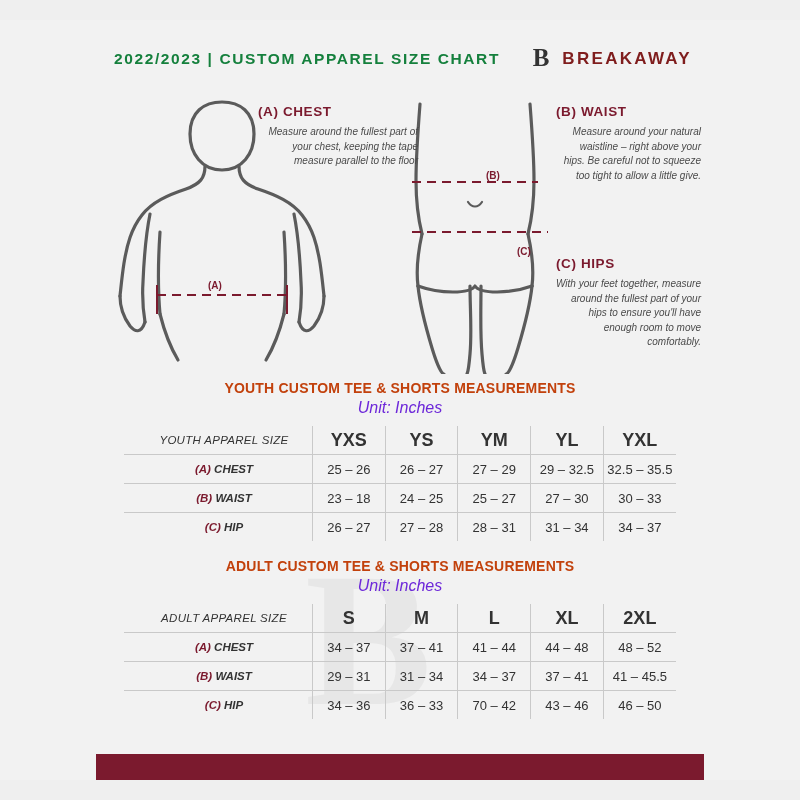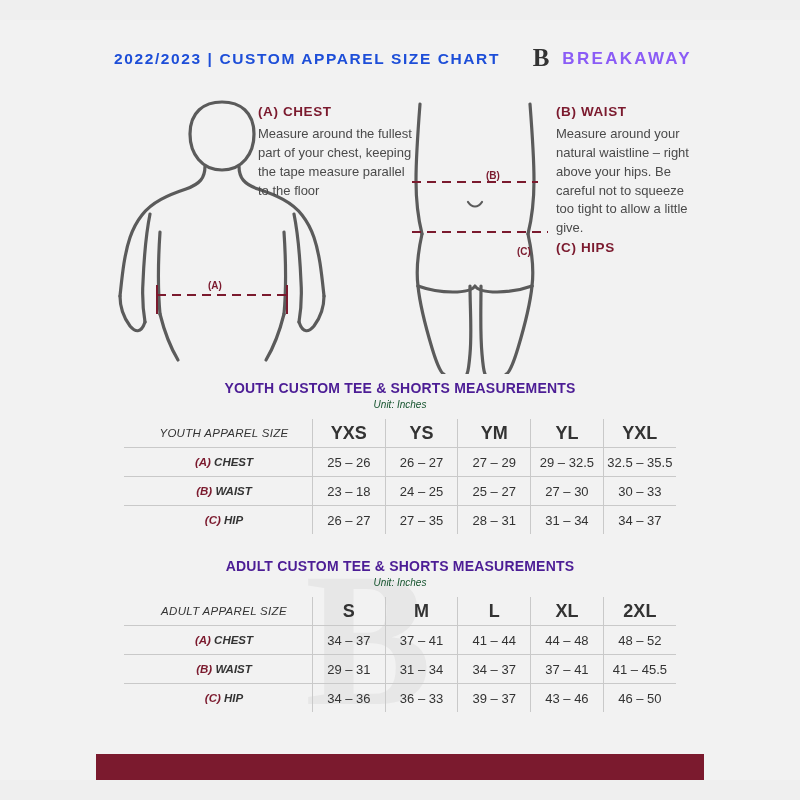--- a/index.html
+++ b/index.html
@@ -50,21 +50,21 @@
     width: 800px;
     height: 62px;
   }
   .header-title {
     position: absolute;
     left: 114px;
     top: 30px;
     font-size: 15.5px;
     font-weight: bold;
     letter-spacing: 1.6px;
-    color: #1d4ed8;
+    color: #15803d;
     white-space: nowrap;
   }
   .brand {
     position: absolute;
     right: 108px;
     top: 26px;
     display: flex;
     align-items: center;
     gap: 13px;
   }
@@ -74,21 +74,21 @@
     font-weight: bold;
     color: #333333;
     line-height: 1;
     position: relative;
     top: -1px;
   }
   .brand-name {
     font-size: 17px;
     font-weight: bold;
     letter-spacing: 2.3px;
-    color: #8b5cf6;
+    color: #7f1d1d;
   }
 
   
   .illus {
     position: absolute;
     left: 0;
     top: 62px;
     width: 800px;
     height: 292px;
   }
@@ -97,55 +97,57 @@
   .callout { position: absolute; width: 150px; }
   .callout-title {
     font-size: 13.5px;
     font-weight: bold;
     letter-spacing: 0.6px;
     color: #7b1a2e;
     margin-bottom: 6px;
     white-space: nowrap;
   }
   .callout-body {
-    font-size: 13px;
+    font-size: 10px;
+    font-style: italic;
     line-height: 1.45;
     color: #4a4a4a;
+    text-align: right;
   }
   .co-chest { left: 258px; top: 22px; width: 160px; }
   .co-waist { left: 556px; top: 22px; width: 145px; }
-  .co-hips  { left: 556px; top: 158px; width: 145px; }
+  .co-hips  { left: 556px; top: 174px; width: 145px; }
 
   .tag {
     position: absolute;
     font-size: 10px;
     font-weight: bold;
     color: #7b1a2e;
   }
   .tag-a { left: 208px; top: 198px; }
   .tag-b { left: 486px; top: 88px; }
   .tag-c { left: 517px; top: 164px; }
 
   
   .table-block { position: absolute; left: 0; width: 800px; }
   .tb-youth { top: 360px; }
   .tb-adult { top: 538px; }
 
   .tbl-title {
     text-align: center;
     font-size: 14px;
     font-weight: bold;
-    color: #4c1d95;
+    color: #c2410c;
     letter-spacing: 0.2px;
   }
   .tbl-unit {
     text-align: center;
-    font-size: 10px;
+    font-size: 16px;
     font-style: italic;
-    color: #14532d;
+    color: #6d28d9;
     margin-top: 3px;
     margin-bottom: 9px;
   }
   table {
     border-collapse: collapse;
     margin: 0 auto;
     width: 552px;
     table-layout: fixed;
   }
   th, td {
@@ -259,20 +261,21 @@
       <div class="callout co-chest">
         <div class="callout-title">(A) CHEST</div>
         <div class="callout-body">Measure around the fullest part of your chest, keeping the tape measure parallel to the floor</div>
       </div>
       <div class="callout co-waist">
         <div class="callout-title">(B) WAIST</div>
         <div class="callout-body">Measure around your natural waistline – right above your hips. Be careful not to squeeze too tight to allow a little give.</div>
       </div>
       <div class="callout co-hips">
         <div class="callout-title">(C) HIPS</div>
+        <div class="callout-body">With your feet together, measure around the fullest part of your hips to ensure you'll have enough room to move comfortably.</div>
       </div>
 
       <div class="tag tag-a">(A)</div>
       <div class="tag tag-b">(B)</div>
       <div class="tag tag-c">(C)</div>
     </div>
 
     <div class="table-block tb-youth">
       <div class="tbl-title">YOUTH CUSTOM TEE &amp; SHORTS MEASUREMENTS</div>
       <div class="tbl-unit">Unit: Inches</div>
@@ -298,21 +301,21 @@
           <td class="row-head"><span class="lbl">(B)</span> <span>WAIST</span></td>
           <td>23 – 18</td>
           <td>24 – 25</td>
           <td>25 – 27</td>
           <td>27 – 30</td>
           <td>30 – 33</td>
         </tr>
         <tr>
           <td class="row-head"><span class="lbl">(C)</span> <span>HIP</span></td>
           <td>26 – 27</td>
-          <td>27 – 35</td>
+          <td>27 – 28</td>
           <td>28 – 31</td>
           <td>31 – 34</td>
           <td>34 – 37</td>
         </tr>
       </tbody>
         </table>
     </div>
 
     <div class="table-block tb-adult">
       <div class="tbl-title">ADULT CUSTOM TEE &amp; SHORTS MEASUREMENTS</div>
@@ -340,21 +343,21 @@
           <td>29 – 31</td>
           <td>31 – 34</td>
           <td>34 – 37</td>
           <td>37 – 41</td>
           <td>41 – 45.5</td>
         </tr>
         <tr>
           <td class="row-head"><span class="lbl">(C)</span> <span>HIP</span></td>
           <td>34 – 36</td>
           <td>36 – 33</td>
-          <td>39 – 37</td>
+          <td>70 – 42</td>
           <td>43 – 46</td>
           <td>46 – 50</td>
         </tr>
       </tbody>
         </table>
     </div>
 
     <div class="footer-bar"></div>
   </div>
 </div>

